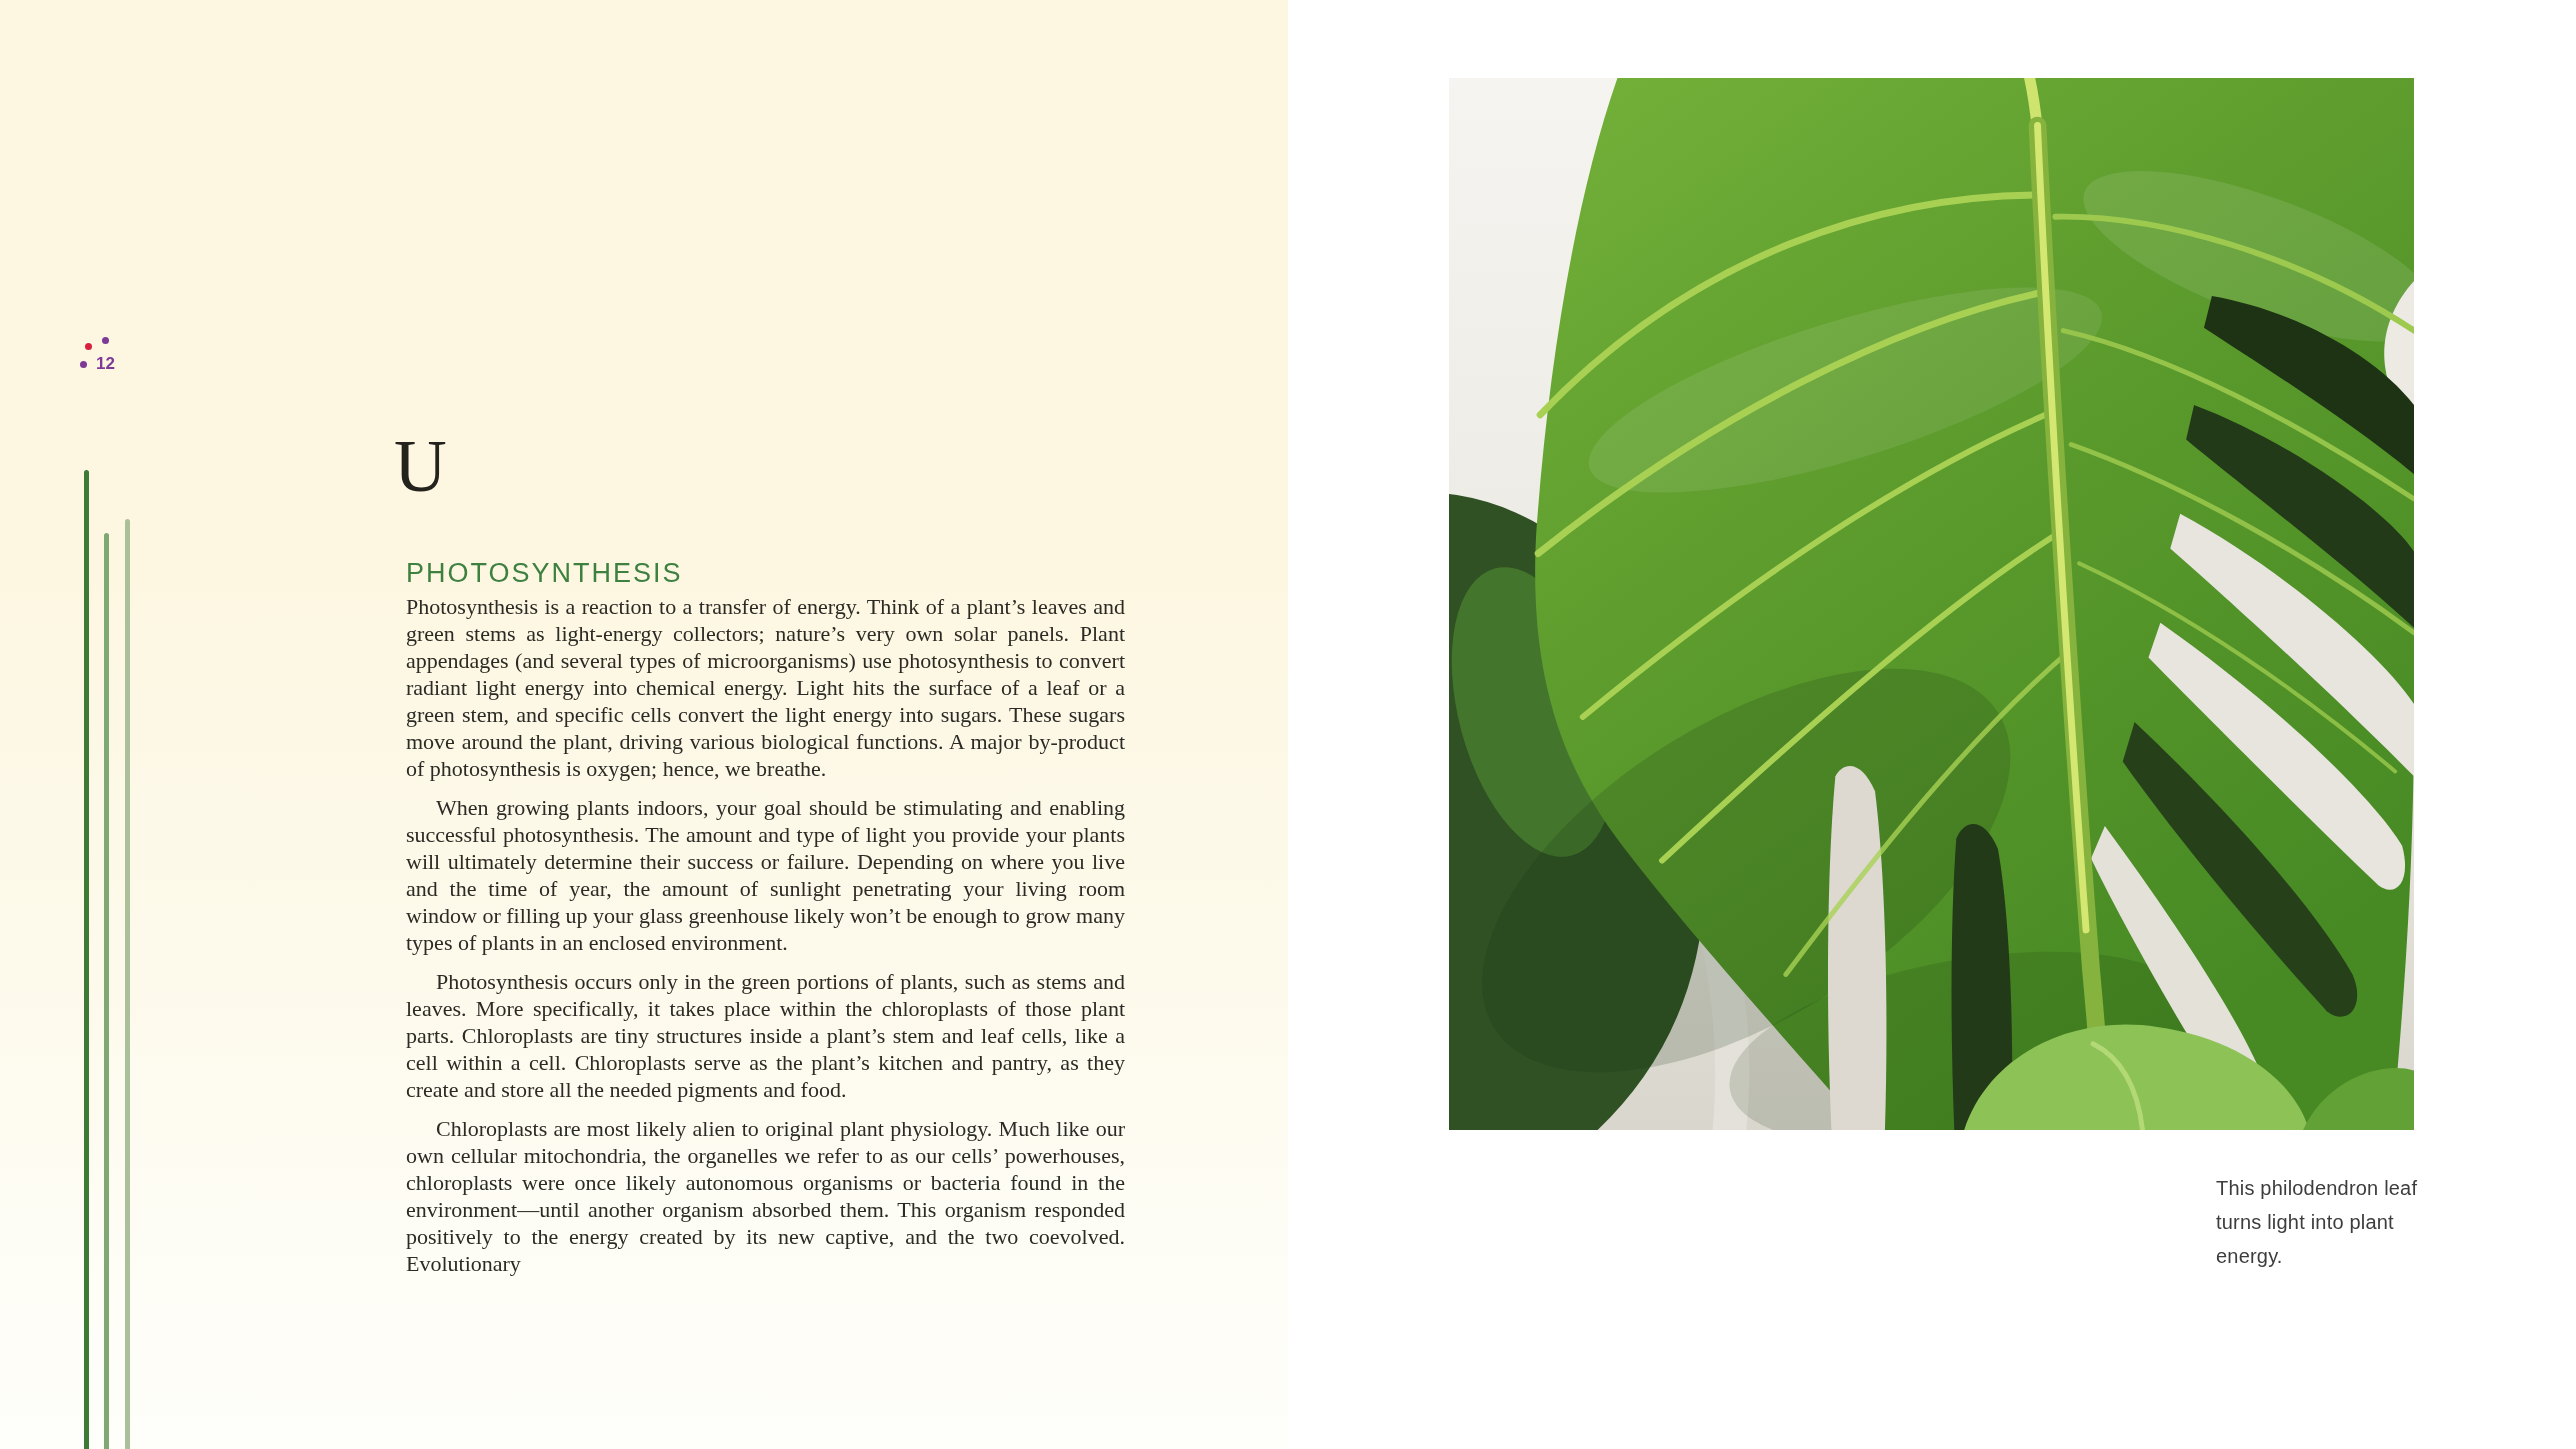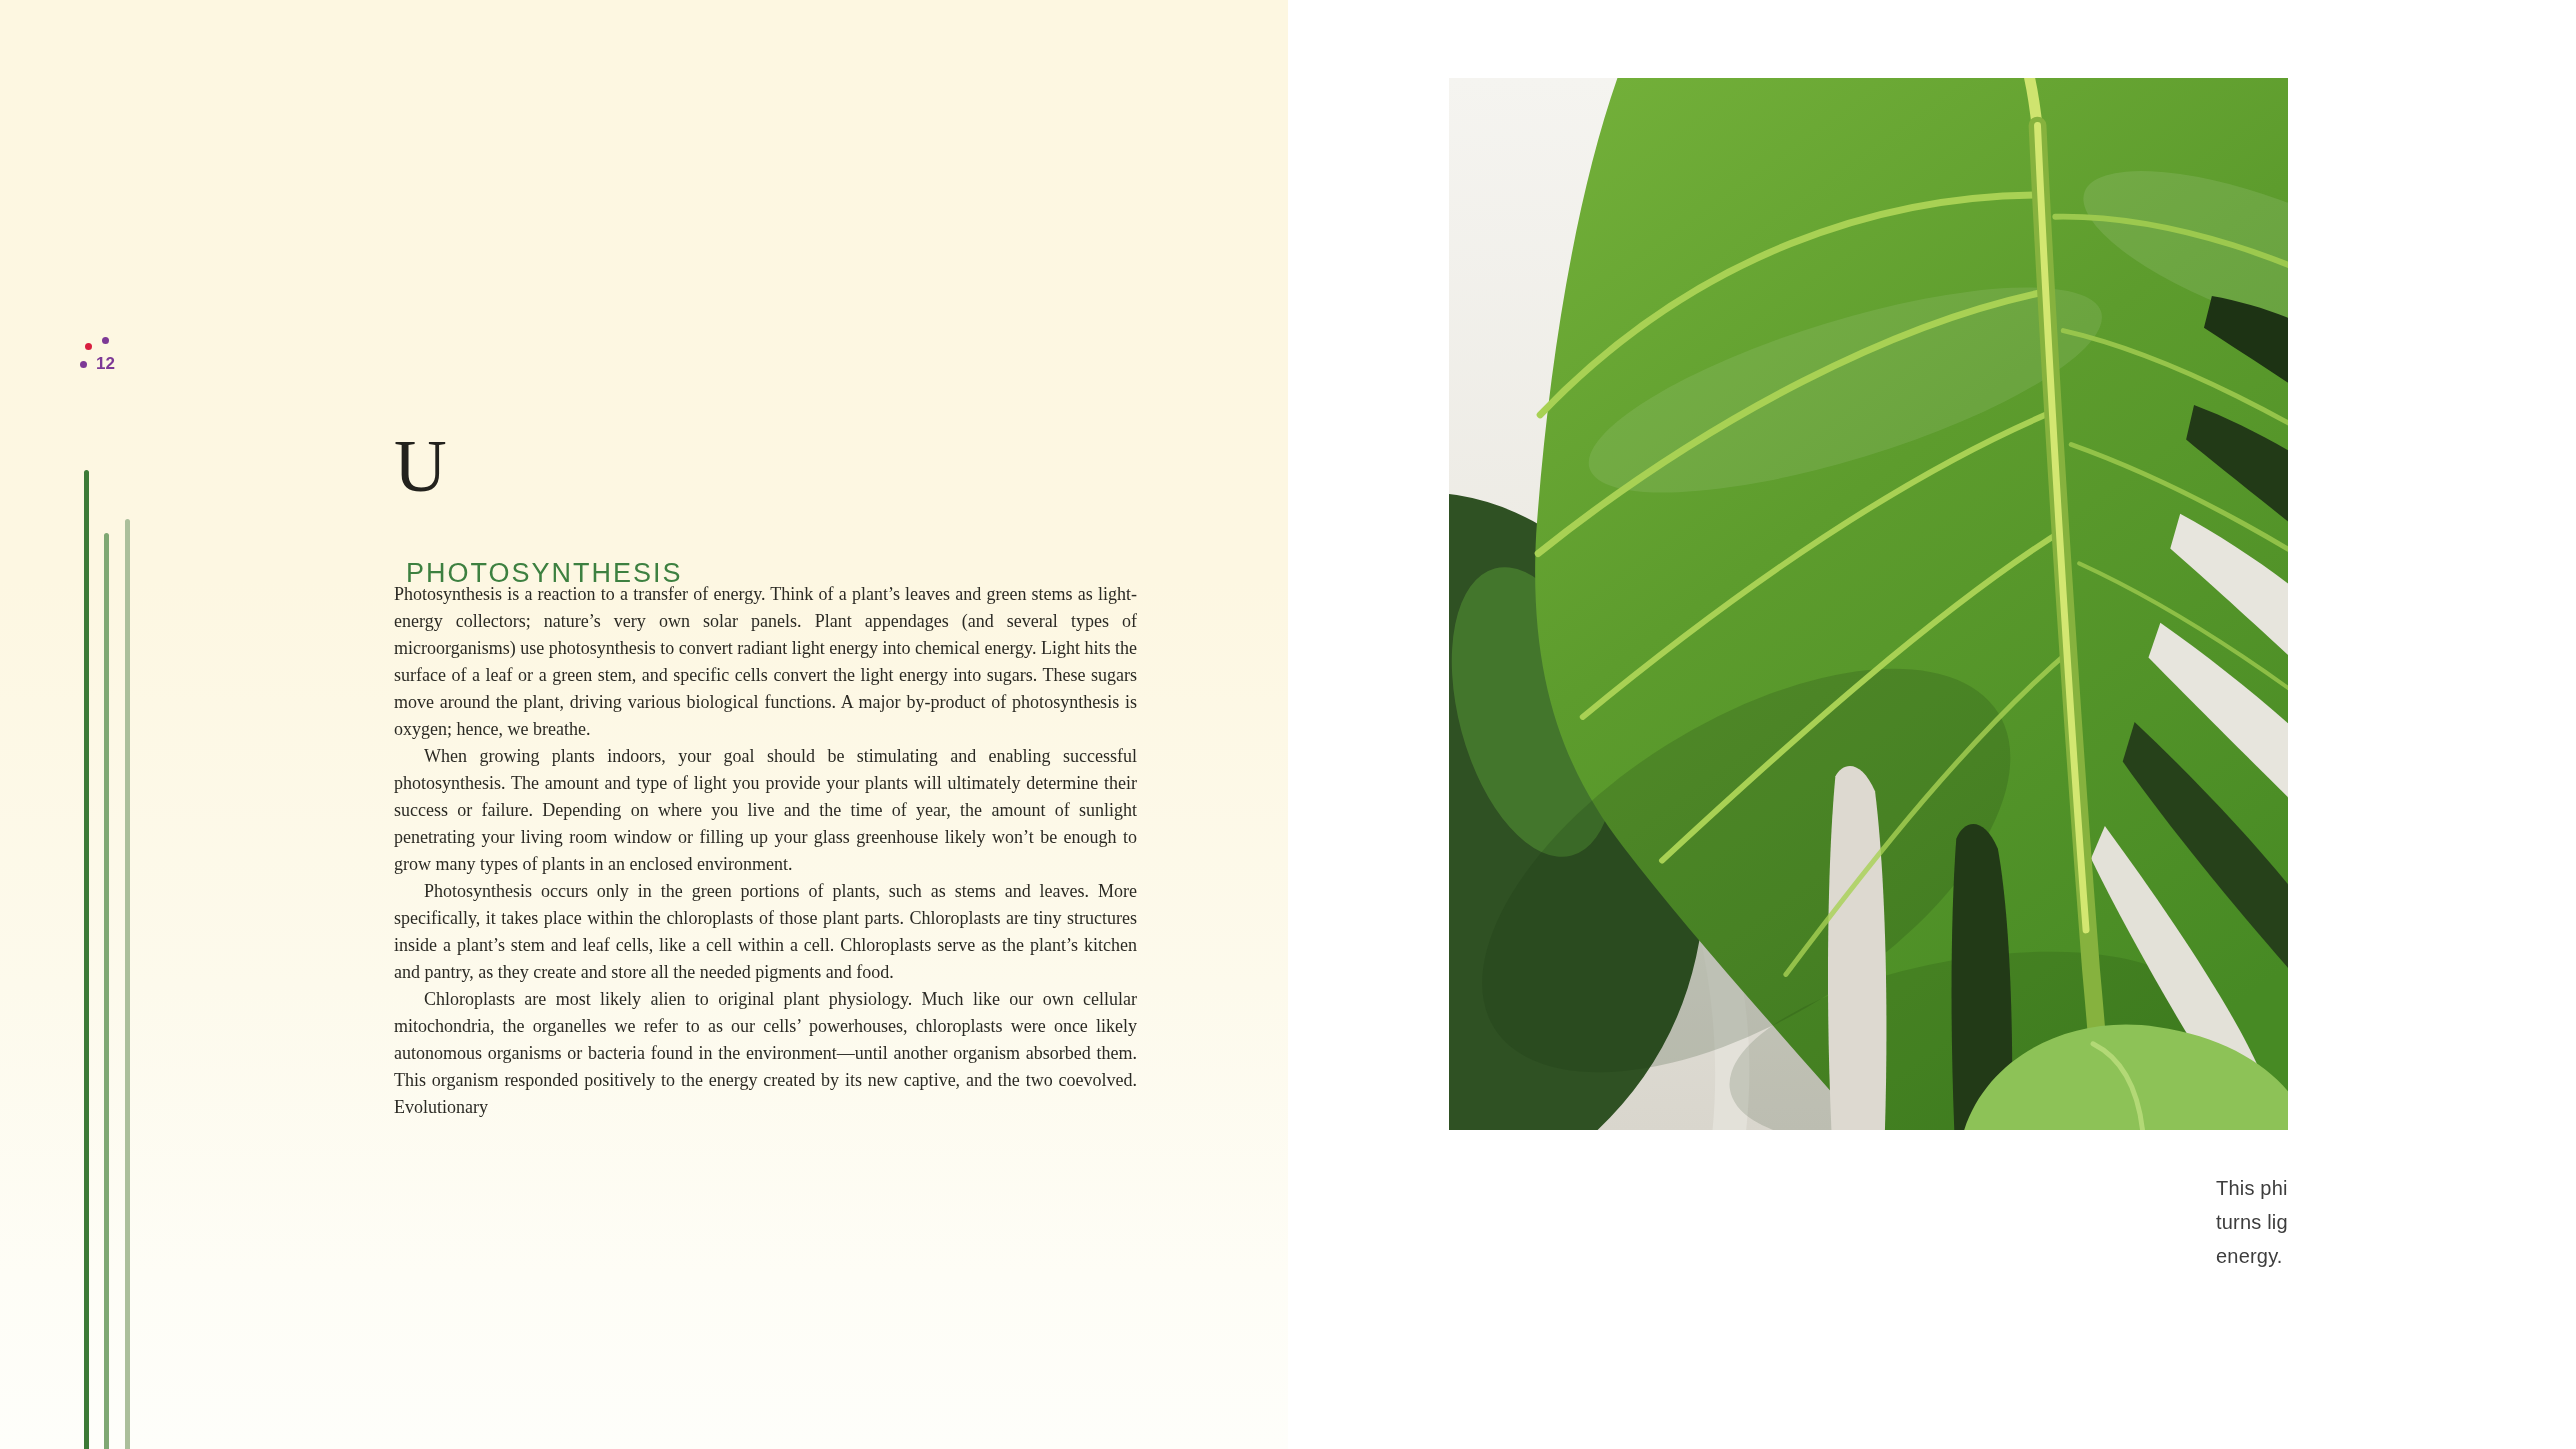--- a/index.html
+++ b/index.html
@@ -1,17 +1,17 @@
 <!DOCTYPE html>
 <html><head>
 <meta charset="utf-8">
 <style>
   html,body{margin:0;padding:0;background:#ffffff;}
   .spread{
-    position:relative;width:2288px;height:1449px;overflow:hidden;
+    position:relative;width:2576px;height:1449px;overflow:hidden;
     font-family:"Liberation Serif",serif;
   }
   
   .left-page{
     position:absolute;left:0;top:0;width:1288px;height:1449px;
     background:linear-gradient(180deg,#fdf7e1 0%,#fdf7e2 40%,#fdfaec 68%,#fefdf6 88%,#fefefa 100%);
   }
   .right-page{
     position:absolute;left:1288px;top:0;width:1288px;height:1449px;background:#ffffff;
   }
@@ -44,21 +44,21 @@
     float:left;font-size:73px;line-height:55px;
     padding:2px 10px 0 0;color:#23221d;
   }
   .section-heading{
     position:absolute;left:394px;top:546px;margin:12px;
     font-family:"Liberation Sans",sans-serif;font-weight:400;
     font-size:27px;letter-spacing:2px;color:#3d8040;white-space:nowrap;
   }
   .body-copy{top:581px;}
   .body-copy p{
-    margin:0;font-size:18px;line-height:27px;text-align:justify;
+    margin:12px;font-size:22px;line-height:27px;text-align:justify;
     hyphens:none;
   }
   .body-copy p.indented{text-indent:30px;}
 
   
   .leaf-photo{
     position:absolute;left:1449px;top:78px;width:965px;height:1052px;
   }
   .leaf-photo svg{display:block;width:100%;height:100%;}
   .photo-caption{

